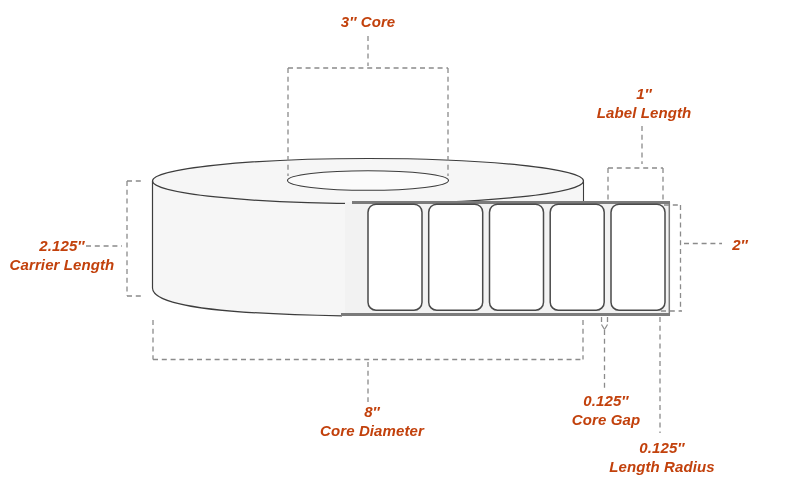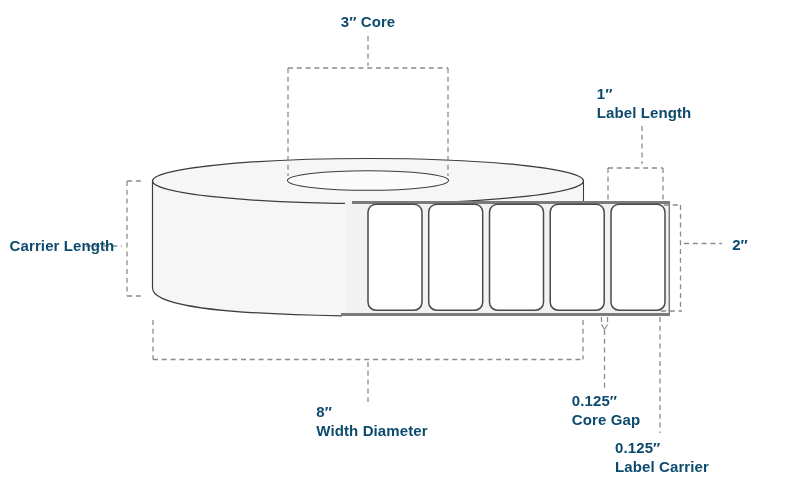--- a/index.html
+++ b/index.html
@@ -8,27 +8,28 @@
     width: 802px;
     height: 491px;
     background: #ffffff;
     overflow: hidden;
     font-family: "Liberation Sans", "DejaVu Sans", sans-serif;
   }
   .stage svg { position: absolute; left: 0; top: 0; }
   .ann {
     position: absolute;
     transform: translateX(-50%);
-    text-align: left;
+    text-align: center;
     font-weight: 700;
     font-size: 15px;
     line-height: 19px;
-    color: #0c4a6e;
+    color: #c2410c;
     white-space: nowrap;
     letter-spacing: 0.1px;
+    font-style: italic;
   }
 </style>
 </head>
 <body>
 
 <div class="stage">
 
   <svg width="802" height="491" viewBox="0 0 802 491">
 
     <g>
@@ -116,35 +117,36 @@
   <div class="ann" style="left:368px; top:12px;">
     <div>3″ Core</div>
   </div>
 
   <div class="ann" style="left:644px; top:84px;">
     <div>1″</div>
     <div>Label Length</div>
   </div>
 
   <div class="ann" style="left:62px; top:236px;">
+    <div>2.125″</div>
     <div>Carrier Length</div>
   </div>
 
   <div class="ann" style="left:740px; top:235px;">
     <div>2″</div>
   </div>
 
   <div class="ann" style="left:372px; top:402px;">
     <div>8″</div>
-    <div>Width Diameter</div>
+    <div>Core Diameter</div>
   </div>
 
   <div class="ann" style="left:606px; top:391px;">
     <div>0.125″</div>
     <div>Core Gap</div>
   </div>
 
   <div class="ann" style="left:662px; top:438px;">
     <div>0.125″</div>
-    <div>Label Carrier</div>
+    <div>Length Radius</div>
   </div>
 
 </div>
 
 </body></html>

